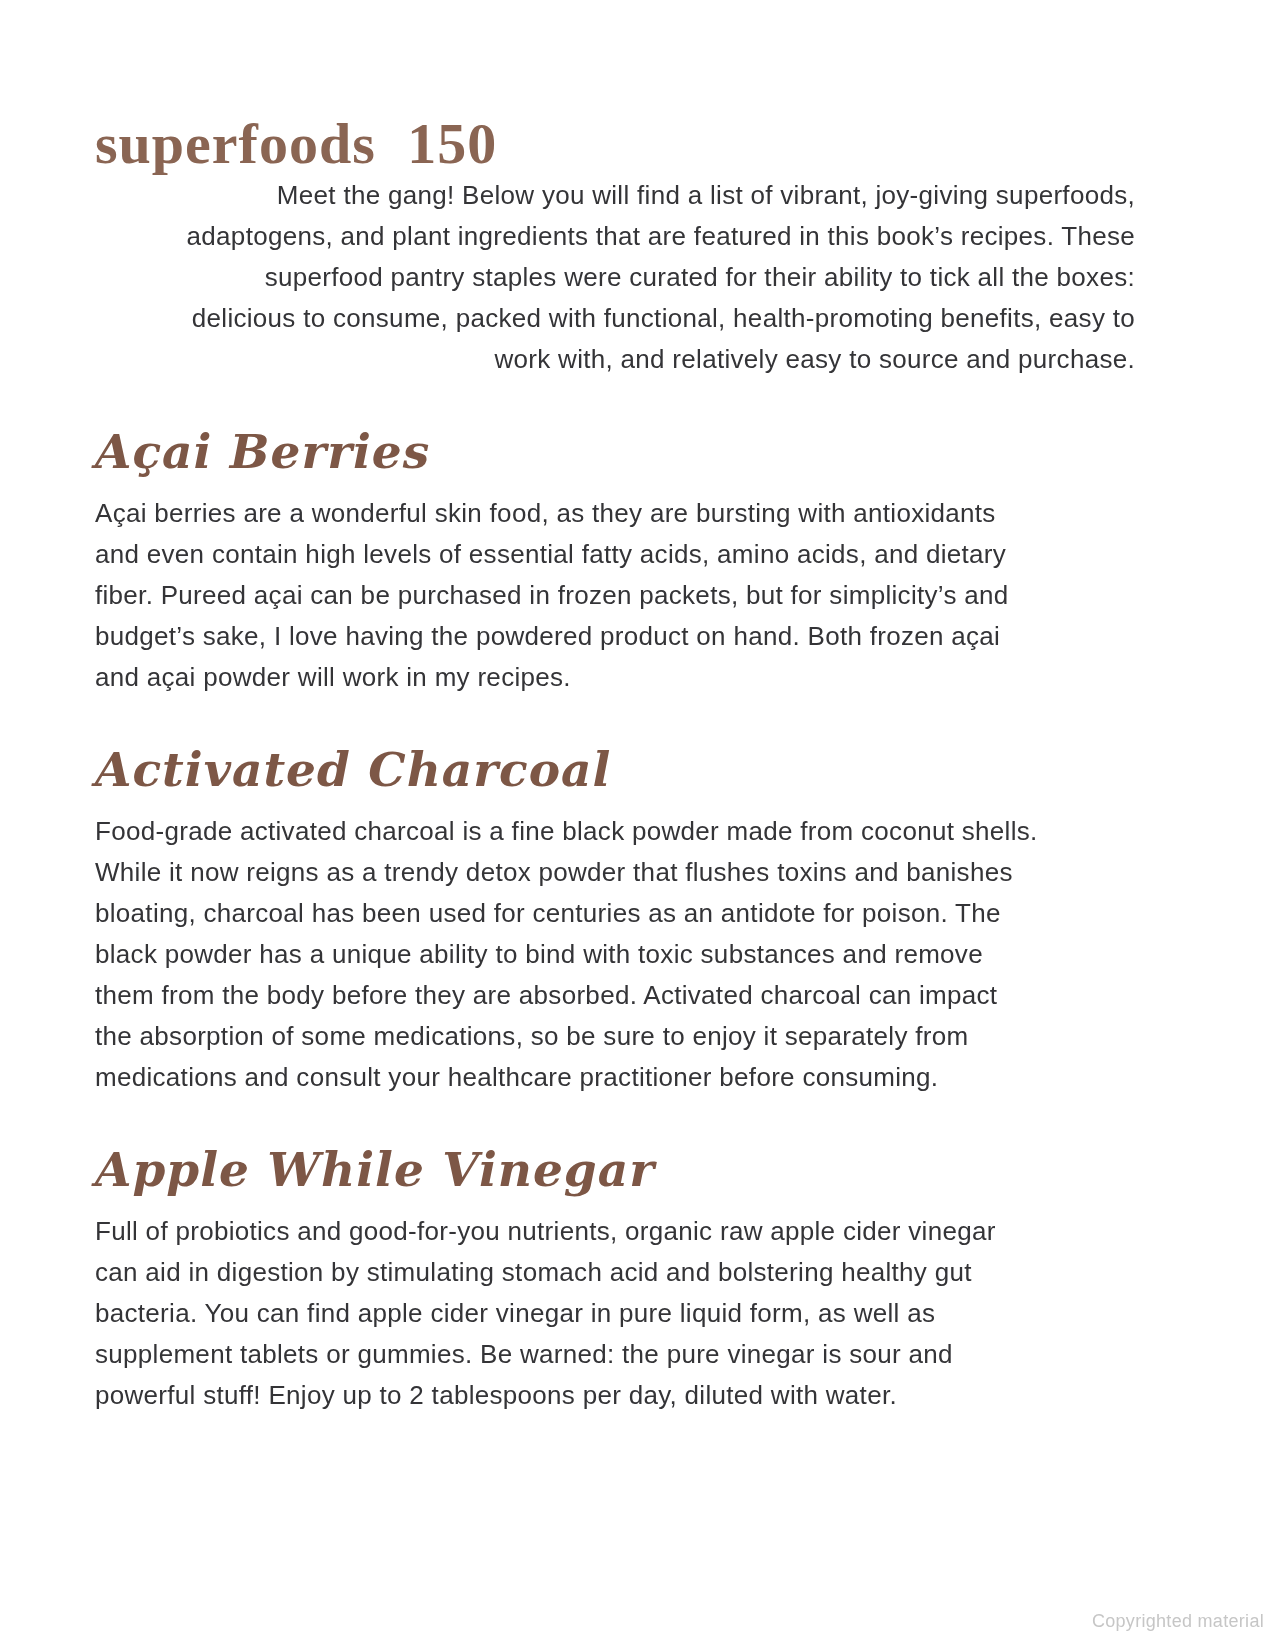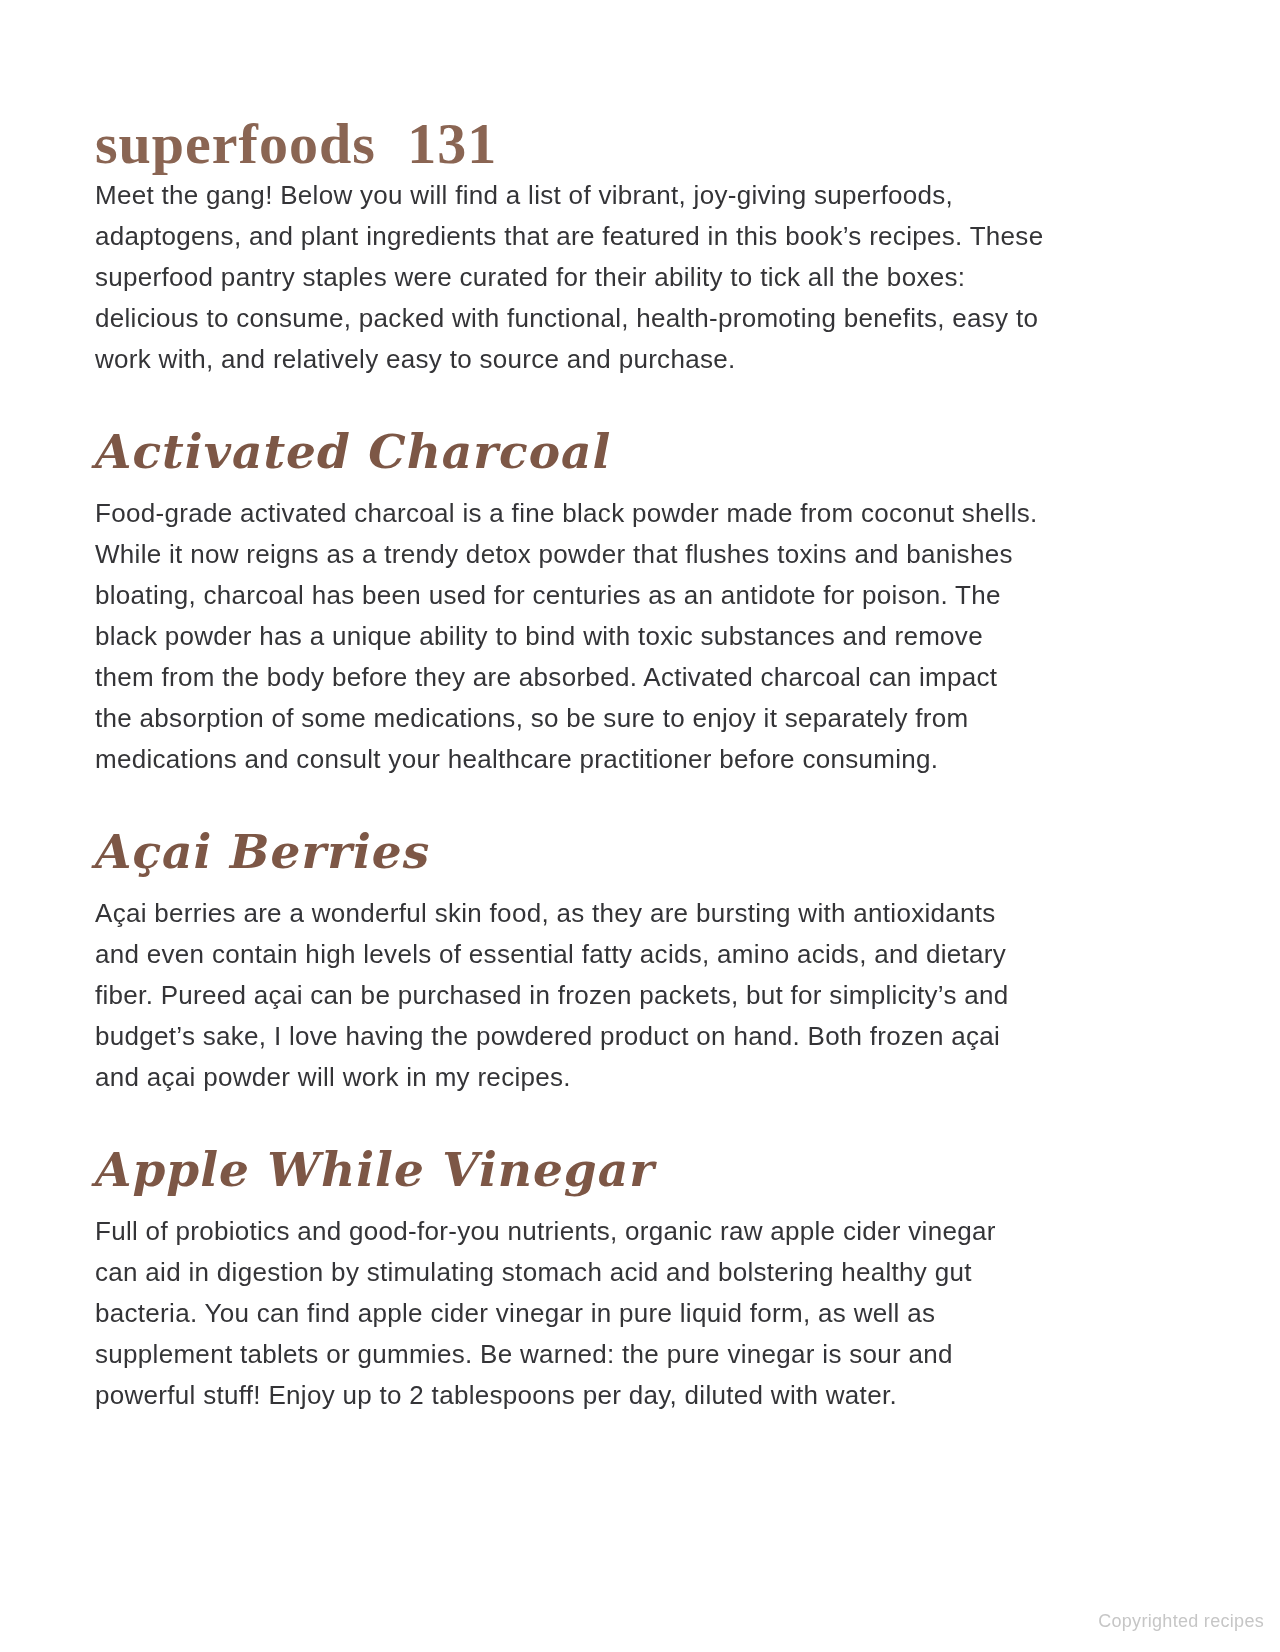--- a/index.html
+++ b/index.html
@@ -25,20 +25,21 @@
     font-weight: 700;
     font-size: 58px;
     line-height: 1.05;
     color: #8a6553;
     letter-spacing: 1px;
     word-spacing: 16px;
     margin: 0;
   }
   .intro {
     margin-top: 38px;
+    text-align: right;
   }
   .body-text {
     font-size: 26px;
     line-height: 41px;
     color: #343437;
     letter-spacing: 0.3px;
     white-space: pre-line;
     margin: 0;
   }
   .section-heading {
@@ -58,52 +59,52 @@
     font-size: 18px;
     letter-spacing: 0.3px;
     color: #c6c6c6;
   }
 </style>
 </head>
 <body>
 
 <div class="page">
 
-  <h1 class="page-title">superfoods 131</h1>
+  <h1 class="page-title">superfoods 150</h1>
 
   <p class="body-text intro">Meet the gang! Below you will find a list of vibrant, joy-giving superfoods,
 adaptogens, and plant ingredients that are featured in this book’s recipes. These
 superfood pantry staples were curated for their ability to tick all the boxes:
 delicious to consume, packed with functional, health-promoting benefits, easy to
 work with, and relatively easy to source and purchase.</p>
+
+  <div class="section">
+    <h2 class="section-heading">Açai Berries</h2>
+    <p class="body-text">Açai berries are a wonderful skin food, as they are bursting with antioxidants
+and even contain high levels of essential fatty acids, amino acids, and dietary
+fiber. Pureed açai can be purchased in frozen packets, but for simplicity’s and
+budget’s sake, I love having the powdered product on hand. Both frozen açai
+and açai powder will work in my recipes.</p>
+  </div>
 
   <div class="section">
     <h2 class="section-heading">Activated Charcoal</h2>
     <p class="body-text">Food-grade activated charcoal is a fine black powder made from coconut shells.
 While it now reigns as a trendy detox powder that flushes toxins and banishes
 bloating, charcoal has been used for centuries as an antidote for poison. The
 black powder has a unique ability to bind with toxic substances and remove
 them from the body before they are absorbed. Activated charcoal can impact
 the absorption of some medications, so be sure to enjoy it separately from
 medications and consult your healthcare practitioner before consuming.</p>
   </div>
 
   <div class="section">
-    <h2 class="section-heading">Açai Berries</h2>
-    <p class="body-text">Açai berries are a wonderful skin food, as they are bursting with antioxidants
-and even contain high levels of essential fatty acids, amino acids, and dietary
-fiber. Pureed açai can be purchased in frozen packets, but for simplicity’s and
-budget’s sake, I love having the powdered product on hand. Both frozen açai
-and açai powder will work in my recipes.</p>
-  </div>
-
-  <div class="section">
     <h2 class="section-heading">Apple While Vinegar</h2>
     <p class="body-text">Full of probiotics and good-for-you nutrients, organic raw apple cider vinegar
 can aid in digestion by stimulating stomach acid and bolstering healthy gut
 bacteria. You can find apple cider vinegar in pure liquid form, as well as
 supplement tablets or gummies. Be warned: the pure vinegar is sour and
 powerful stuff! Enjoy up to 2 tablespoons per day, diluted with water.</p>
   </div>
 
 </div>
 
-<div class="copyright-notice">Copyrighted recipes</div>
+<div class="copyright-notice">Copyrighted material</div>
 
 </body></html>

